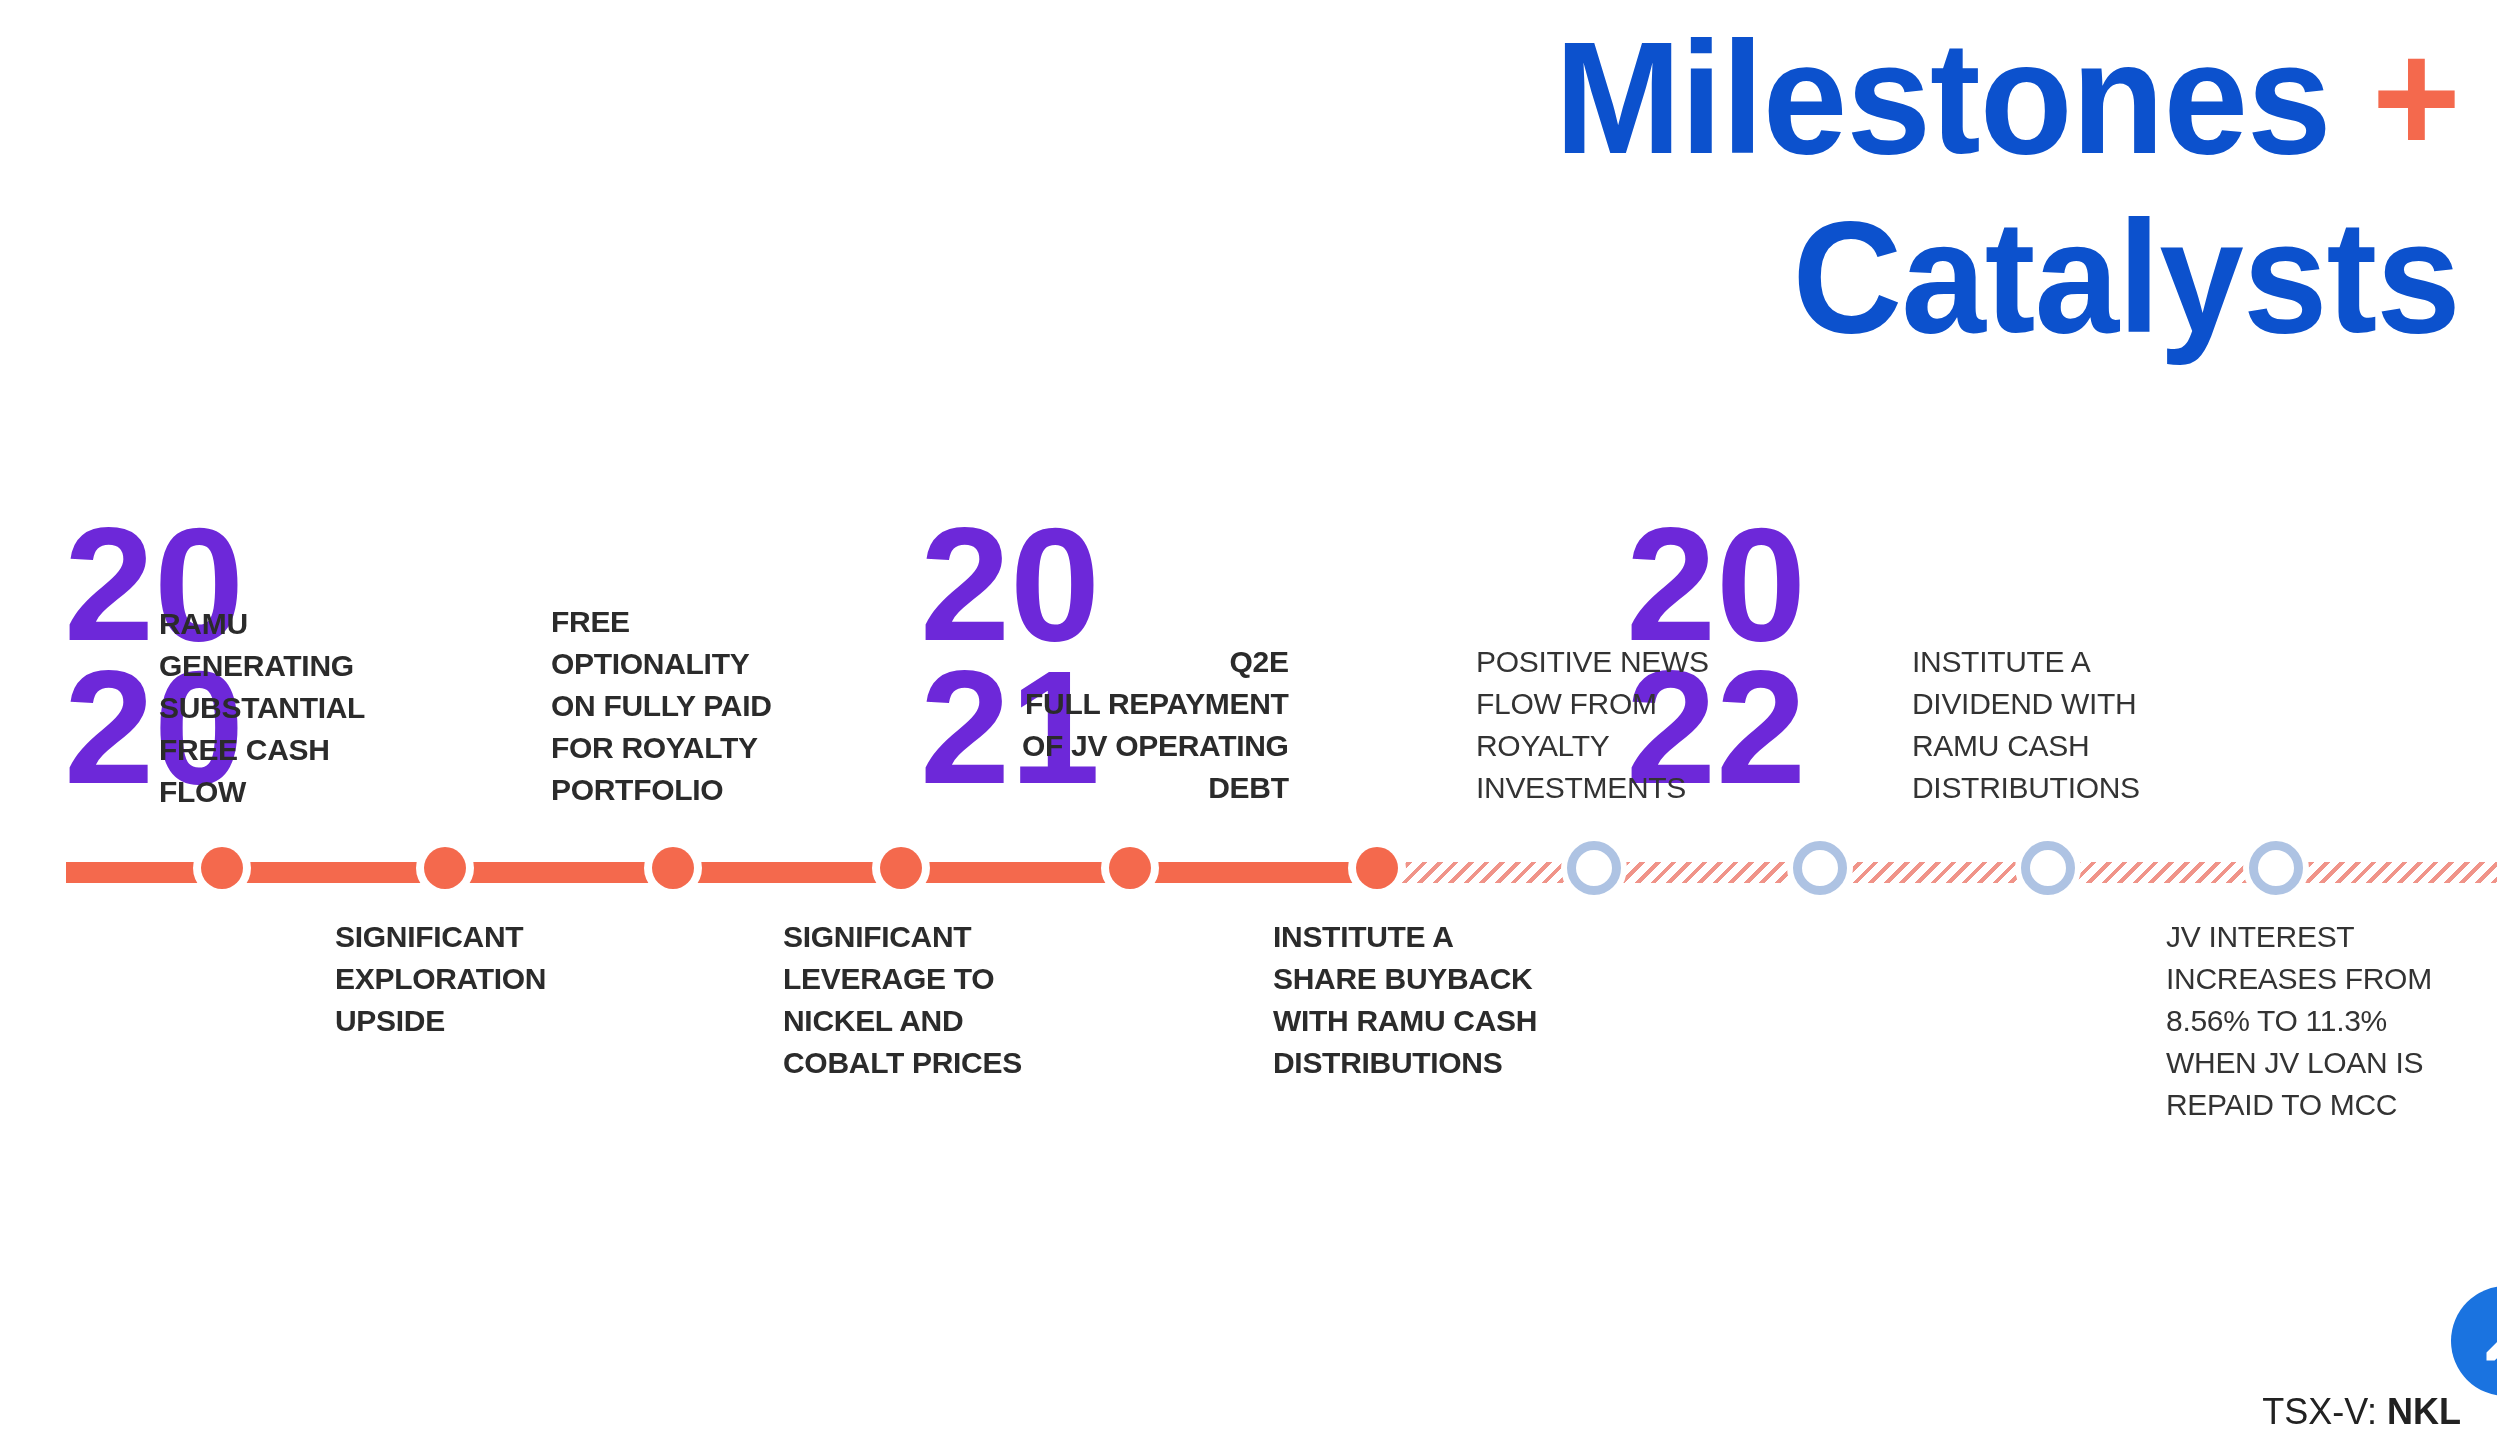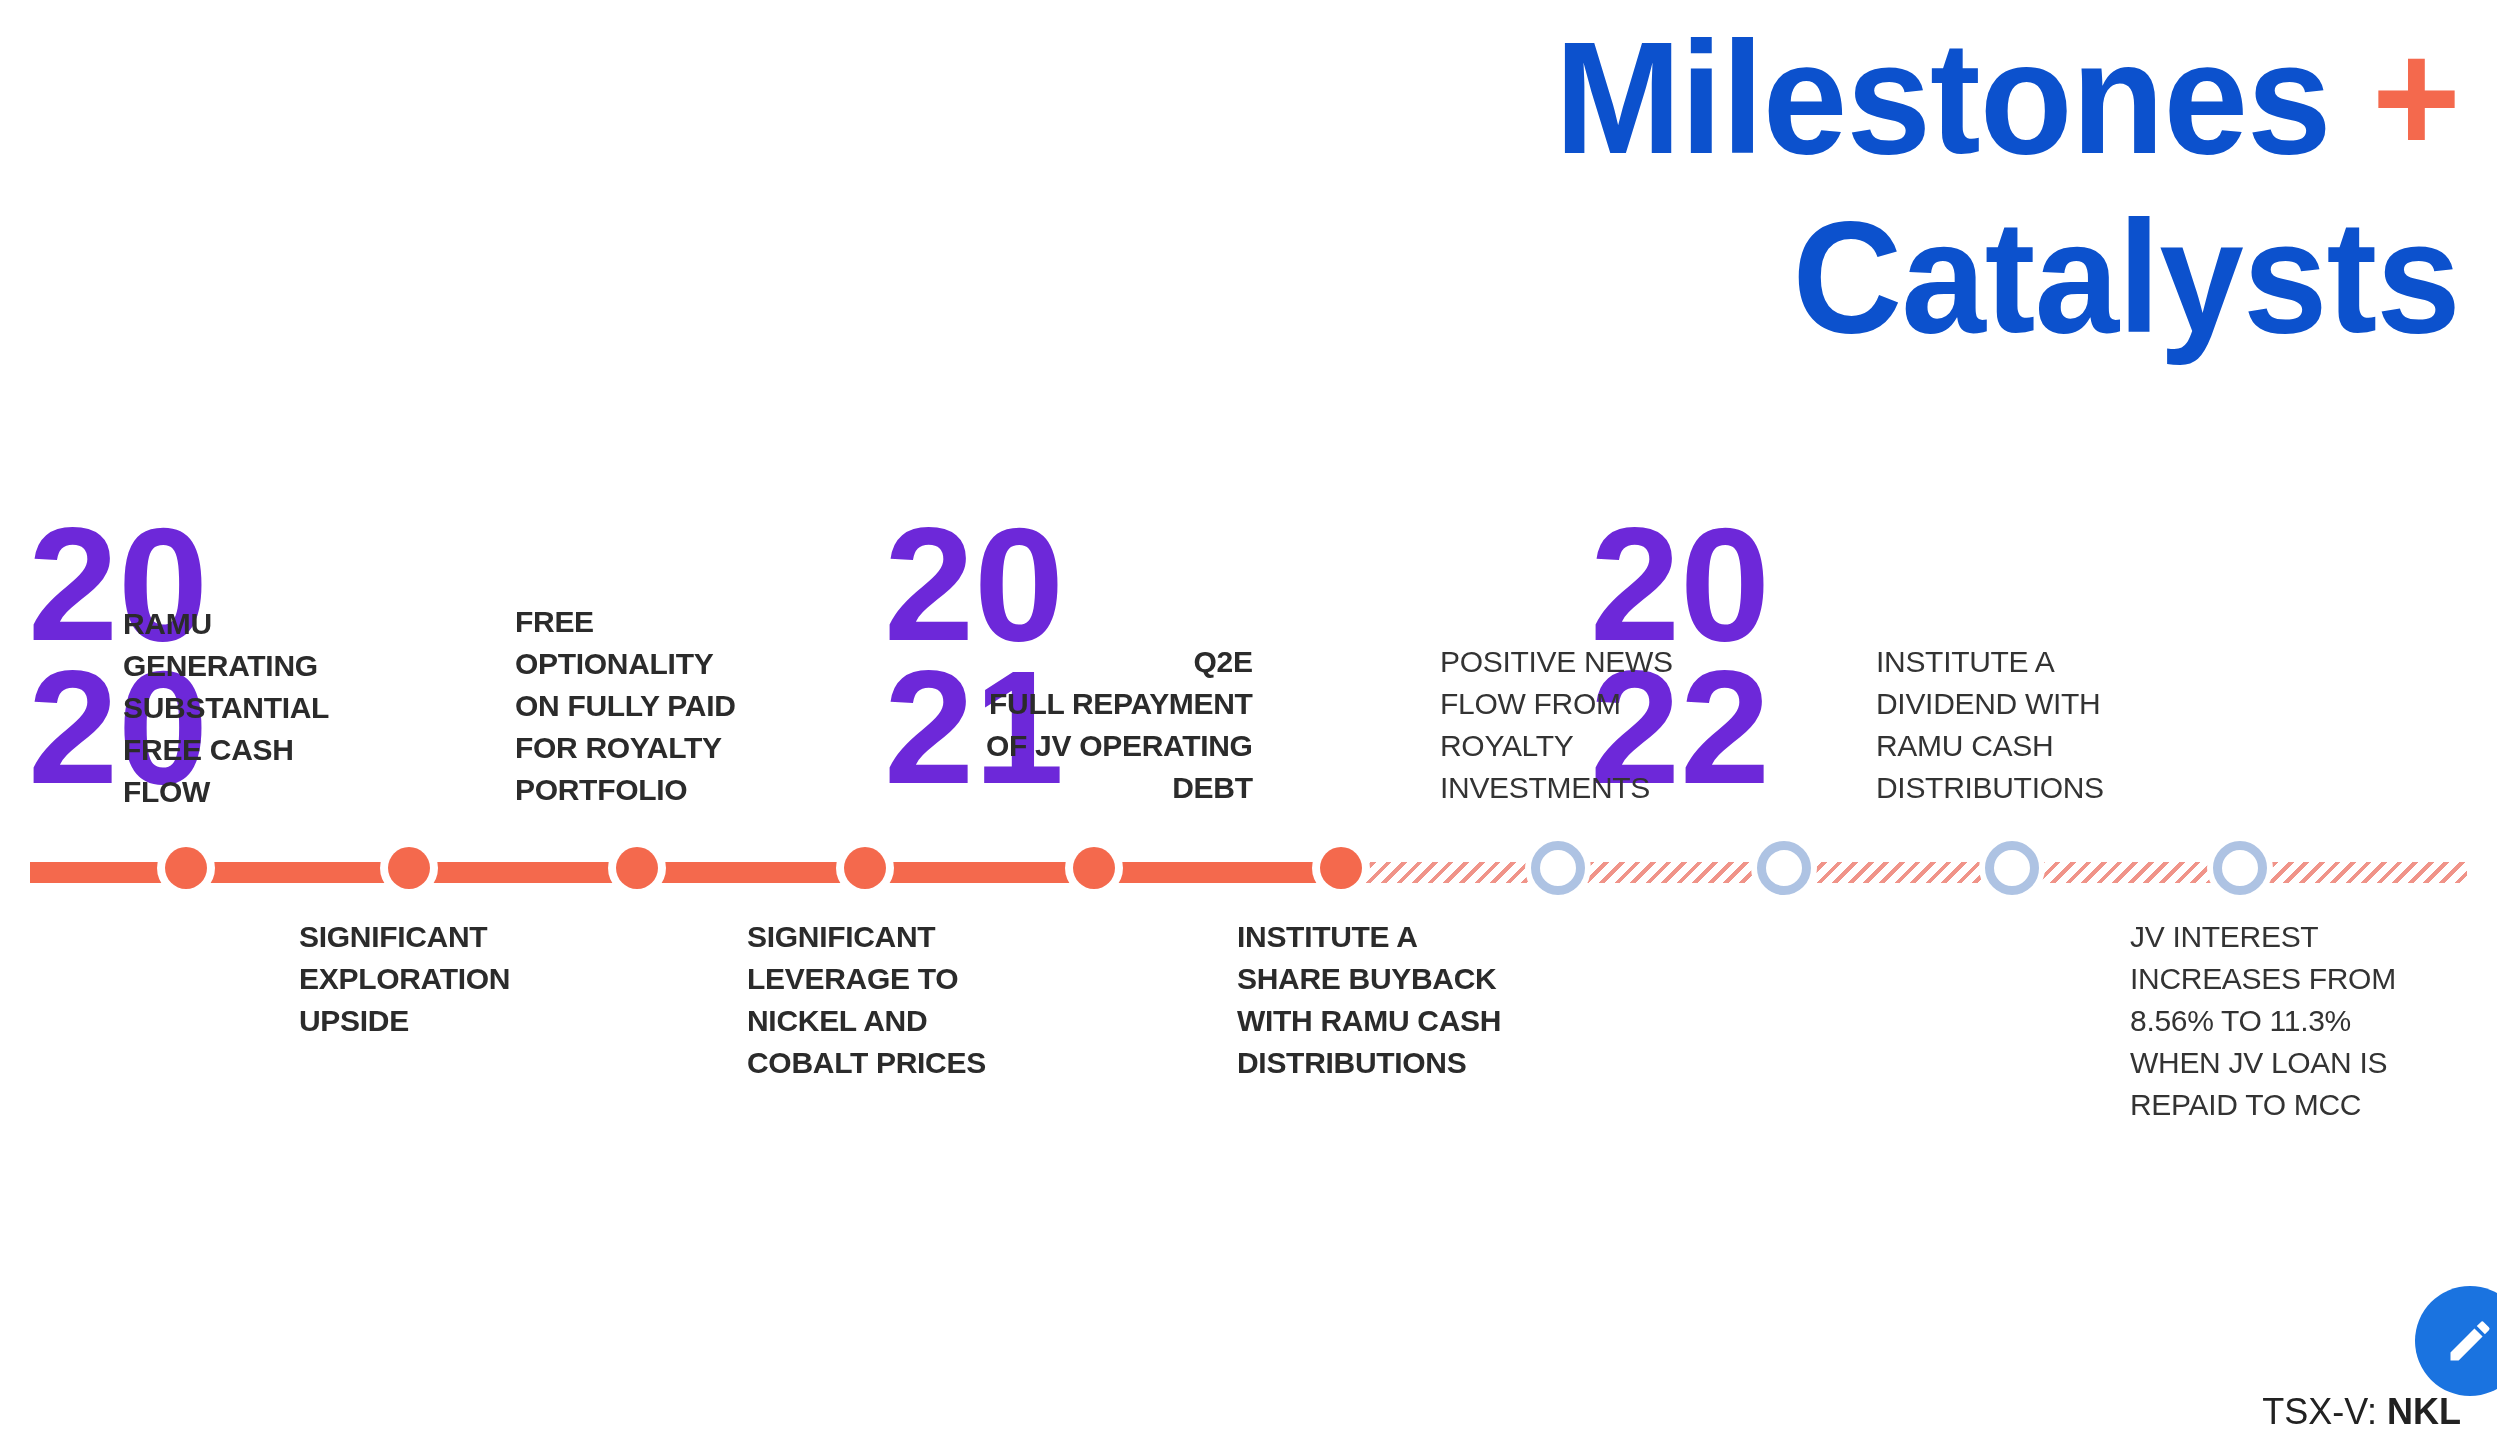--- a/index.html
+++ b/index.html
@@ -1,21 +1,21 @@
 <!DOCTYPE html>
 <html><head>
 <meta charset="utf-8">
 <style>
   html,body{margin:0;padding:0;}
   body{
     width:2497px;height:1443px;position:relative;overflow:hidden;
     background:#ffffff;
     font-family:"Liberation Sans","DejaVu Sans",sans-serif;
   }
-  .stage{position:absolute;inset:0;}
+  .stage{position:absolute;inset:0;margin-left:36px;}
 
   
   .title{
     position:absolute;top:8px;right:37px;
     text-align:right;
     font-weight:bold;
     font-size:160px;line-height:179px;
     color:#0c51cd;
     letter-spacing:-1px;
     transform:scaleX(0.95);transform-origin:top right;

